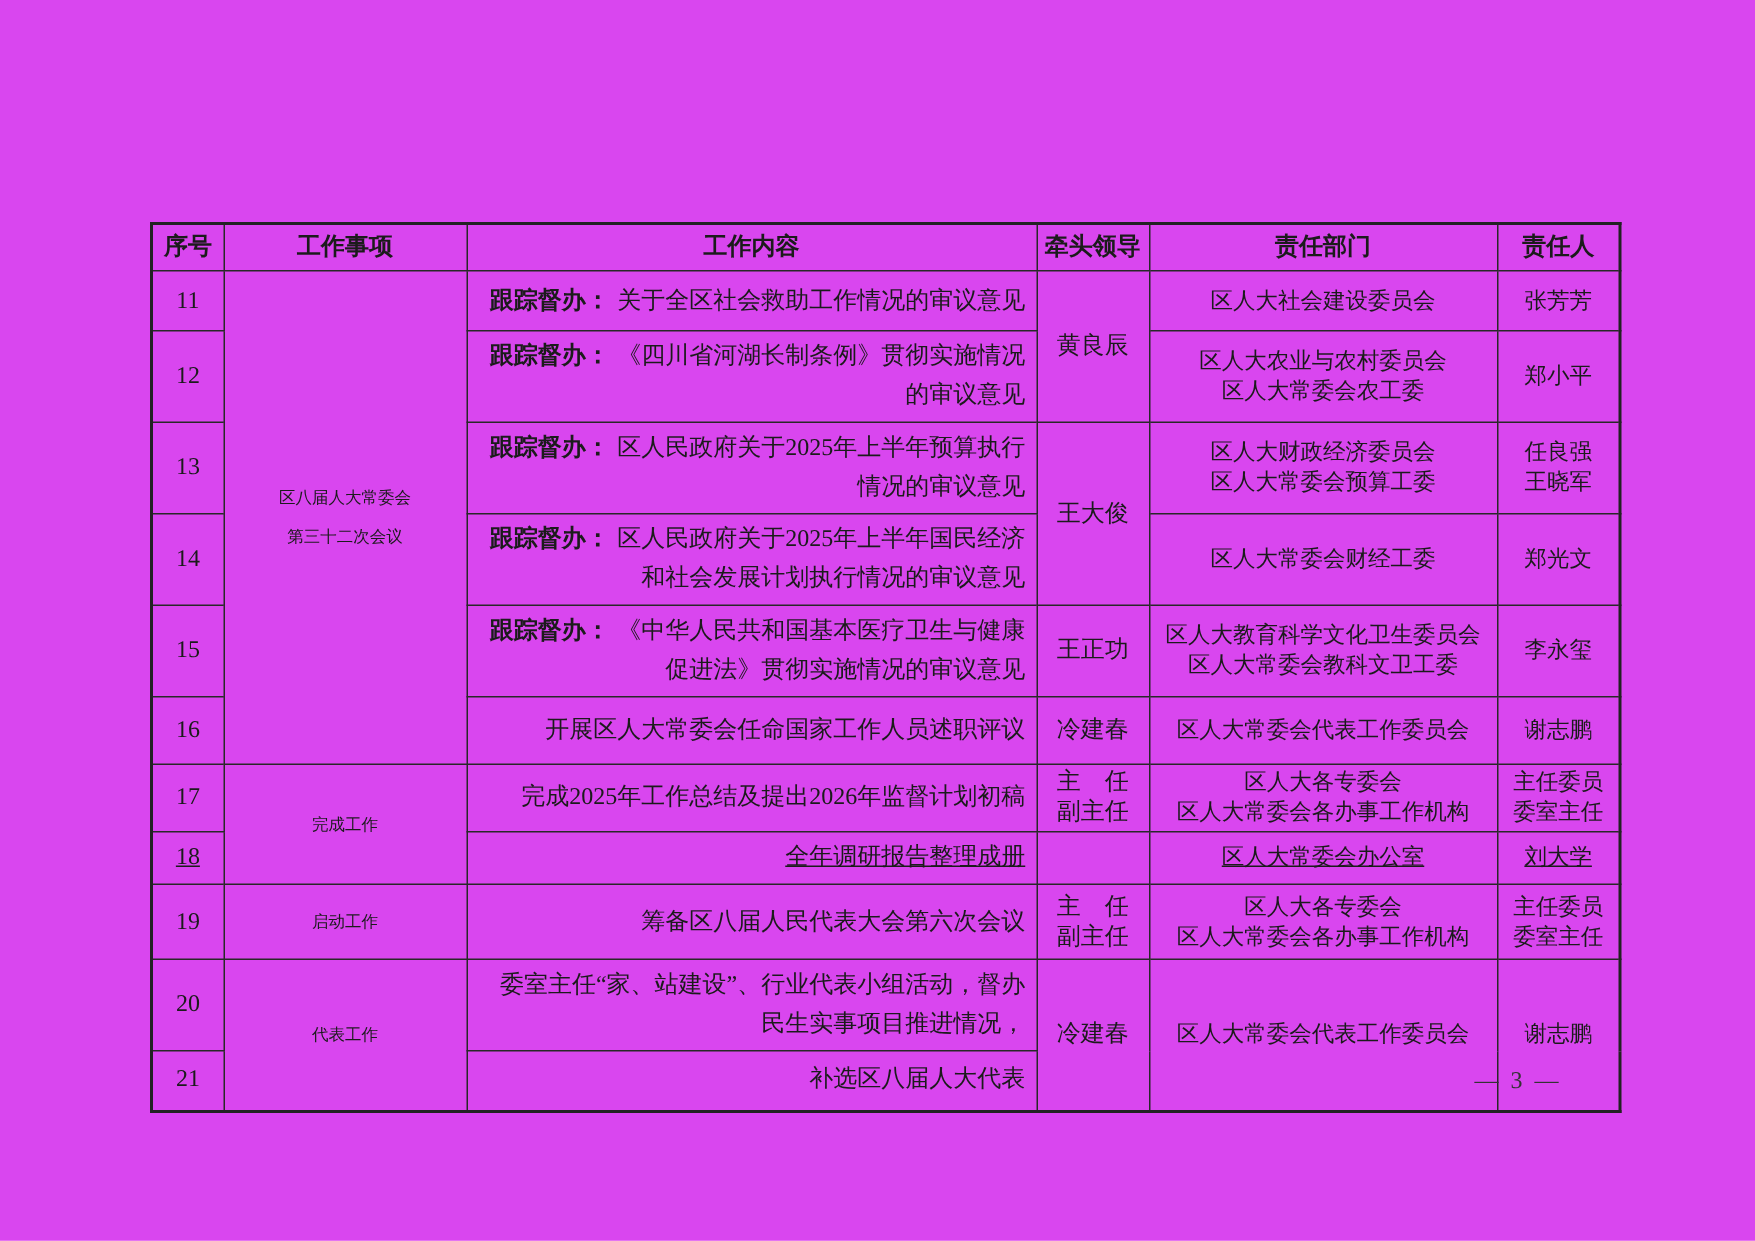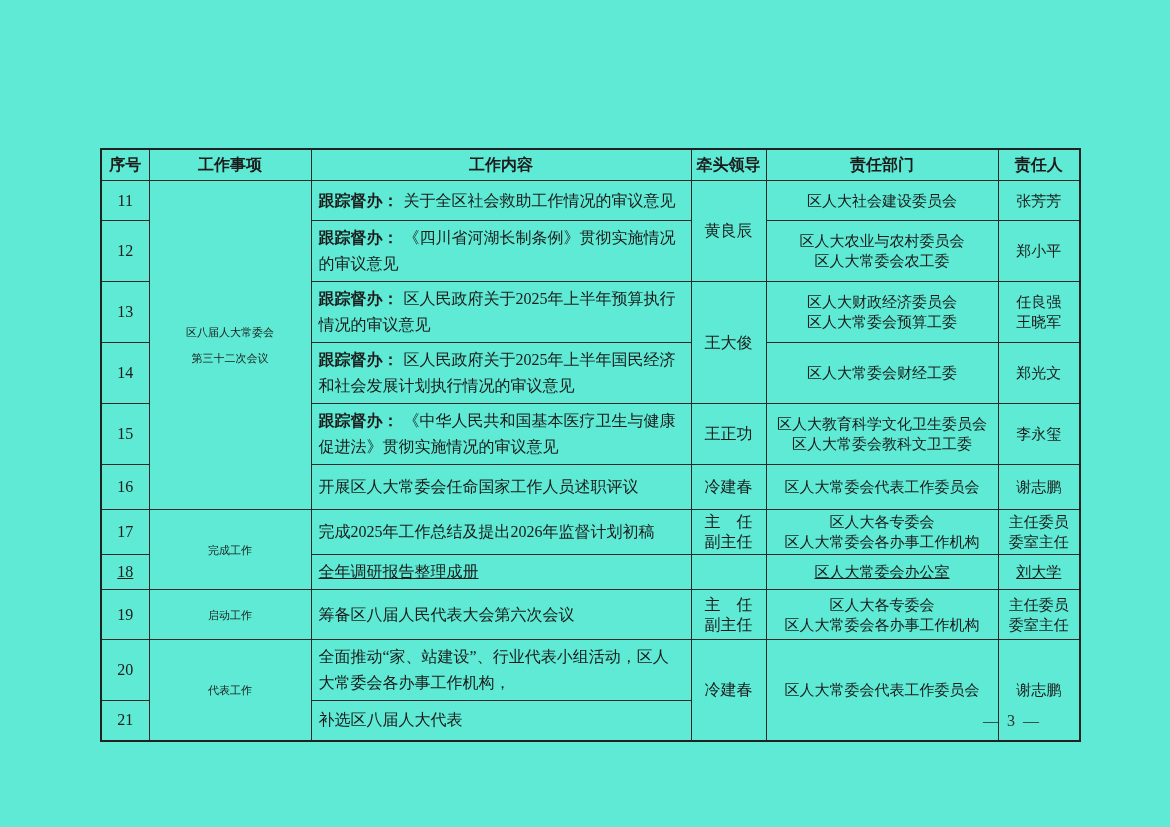--- a/index.html
+++ b/index.html
@@ -1,36 +1,36 @@
 <!DOCTYPE html>
 <html><head>
 <meta charset="utf-8">
 <style>
   html,body{margin:0;padding:0;}
   body{
     width:1170px;height:827px;background:#ffffff;
     font-family:"Liberation Serif","DejaVu Serif",serif;
     color:#1b1b1b;position:relative;overflow:hidden;
   }
-  .page{position:absolute;inset:0;background:#5eead4;}
+  .page{position:absolute;inset:0;background:#d946ef;}
   table.work-table{
     position:absolute;left:100px;top:148px;
     border-collapse:collapse;table-layout:fixed;
     width:979px;border:2px solid #222;
   }
   .work-table th,.work-table td{
     border:1px solid #282828;
     vertical-align:middle;
     font-size:16px;line-height:24px;
     padding:2px 4px;
     text-align:center;
     overflow:hidden;
   }
   .work-table th{font-weight:bold;padding:3px 2px;}
-  td.content{text-align:left;padding:4px 7px;line-height:26px;}
+  td.content{text-align:right;padding:4px 7px;line-height:26px;}
   td.content .pfx{font-weight:bold;margin-right:5px;}
   td.no{font-size:16px;}
   td.item{font-size:11px;line-height:26px;}
   td.leader{font-size:16px;}
   td.leader.two div, td.person.two div, td.dept.two div{line-height:20px;}
   td.dept{font-size:15px;line-height:20px;}
   td.person{font-size:15px;line-height:20px;}
   
   tr.h-hdr{height:30px;}
   tr.h-r11{height:40px;}
@@ -229,21 +229,21 @@
           <div>委室主任</div>
         </td>
       </tr>
 
       <tr class="h-r20">
         <td class="no">20</td>
         <td class="item" rowspan="2">
           <div>代表工作</div>
         </td>
         <td class="content">
-          <span>全面推动“家、站建设”、行业代表小组活动，区人大常委会各办事工作机构，</span>
+          <span>委室主任“家、站建设”、行业代表小组活动，督办民生实事项目推进情况，</span>
         </td>
         <td class="leader" rowspan="2">
           <div>冷建春</div>
         </td>
         <td class="dept" rowspan="2">
           <div>区人大常委会代表工作委员会</div>
         </td>
         <td class="person" rowspan="2">
           <div>谢志鹏</div>
         </td>

